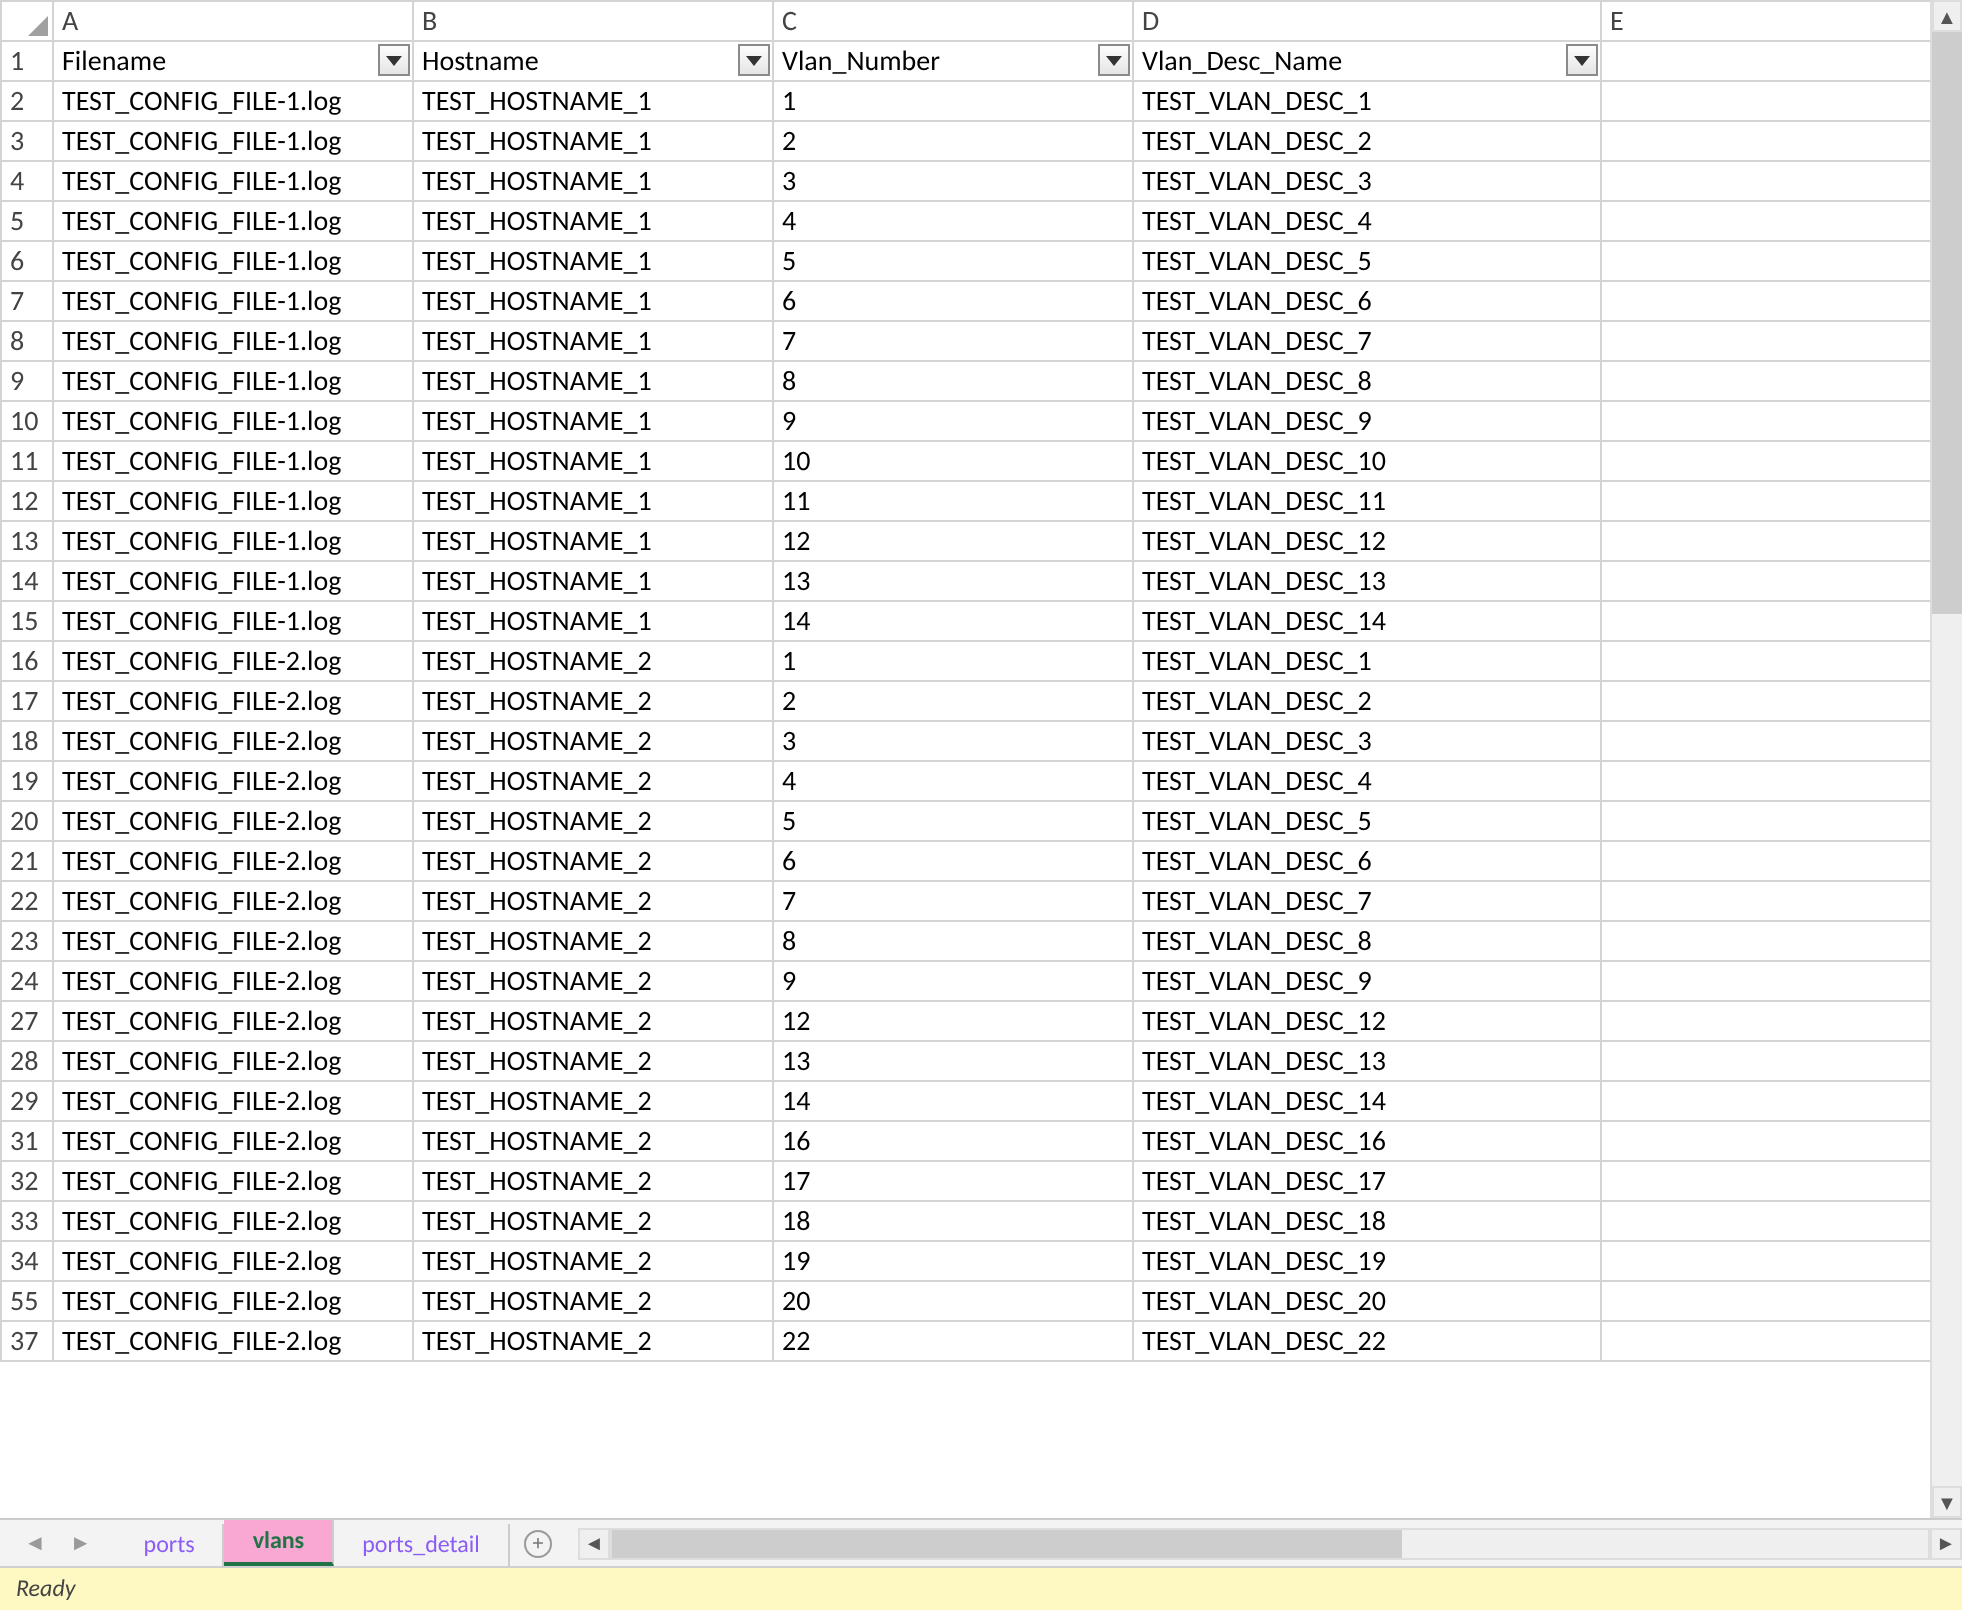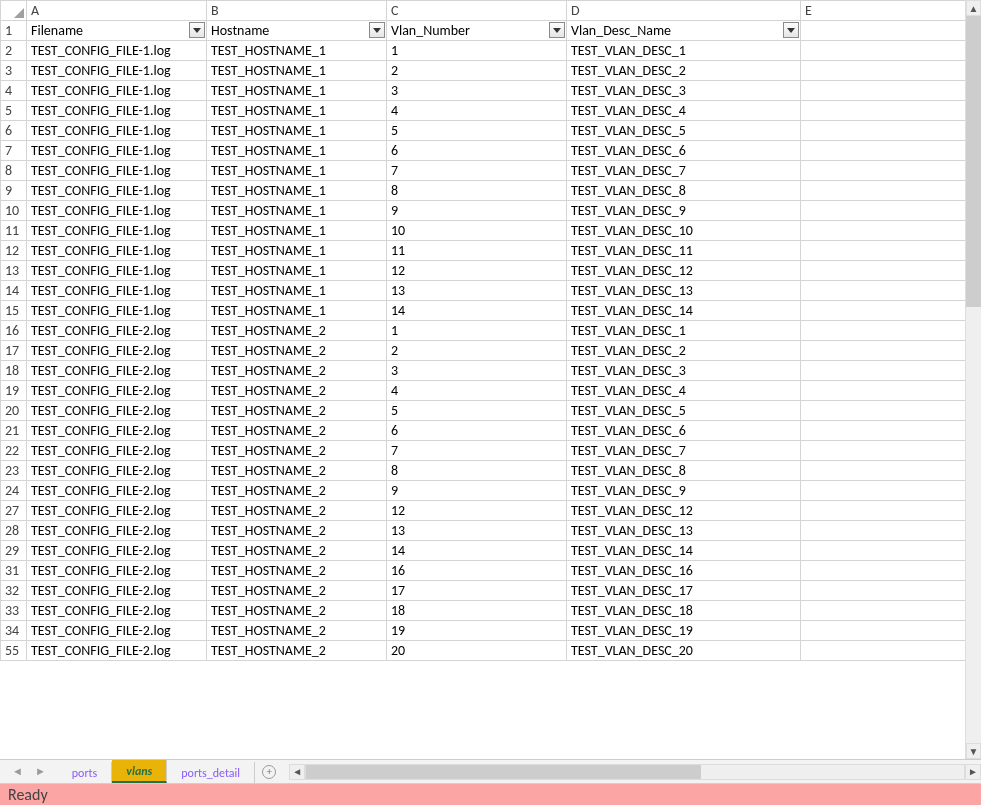--- a/index.html
+++ b/index.html
@@ -126,25 +126,24 @@
   }
   .tab {
     padding: 4px 14px 3px 14px;
     border-right: 1px solid #ccc;
     background: #f3f3f3;
     color: #8b5cf6;
     cursor: pointer;
     position: relative;
   }
   .tab.active {
-    background: #eab308;
+    background: #f9a8d4;
     color: #217346;
     font-weight: 600;
     border-bottom: 2px solid #217346;
-    font-style: italic;
   }
   .tab-add {
     width: 28px;
     display: flex;
     align-items: center;
     justify-content: center;
     color: #777;
   }
   .tab-add .plus {
     width: 14px; height: 14px;
@@ -204,27 +203,28 @@
     position: absolute;
     left: 0; width: 100%;
     top: 0; height: 40%;
     background: #cdcdcd;
   }
 
   
   .statusbar {
     flex: 0 0 22px;
     height: 22px;
-    background: #fca5a5;
+    background: #fef9c3;
     border-top: 1px solid #d0d0d0;
     display: flex;
     align-items: center;
-    font-size: 16px;
+    font-size: 12px;
     color: #444;
     padding: 0 8px;
+    font-style: italic;
   }
 </style>
 </head>
 <body>
 
 <div class="grid-wrap">
   <table class="sheet">
     <colgroup>
       <col class="c-row">
         <col class="c-a">
@@ -505,20 +505,28 @@
           <td></td>
         </tr>
         <tr>
           <th class="rowhdr">55</th>
           <td>TEST_CONFIG_FILE-2.log</td>
           <td>TEST_HOSTNAME_2</td>
           <td>20</td>
           <td>TEST_VLAN_DESC_20</td>
           <td></td>
         </tr>
+        <tr>
+          <th class="rowhdr">37</th>
+          <td>TEST_CONFIG_FILE-2.log</td>
+          <td>TEST_HOSTNAME_2</td>
+          <td>22</td>
+          <td>TEST_VLAN_DESC_22</td>
+          <td></td>
+        </tr>
       </tbody>
   </table>
 
   <div class="vscroll">
     <div class="vscroll-arrow">▲</div>
     <div class="vscroll-track">
       <div class="vscroll-thumb"></div>
     </div>
     <div class="vscroll-arrow">▼</div>
   </div>

